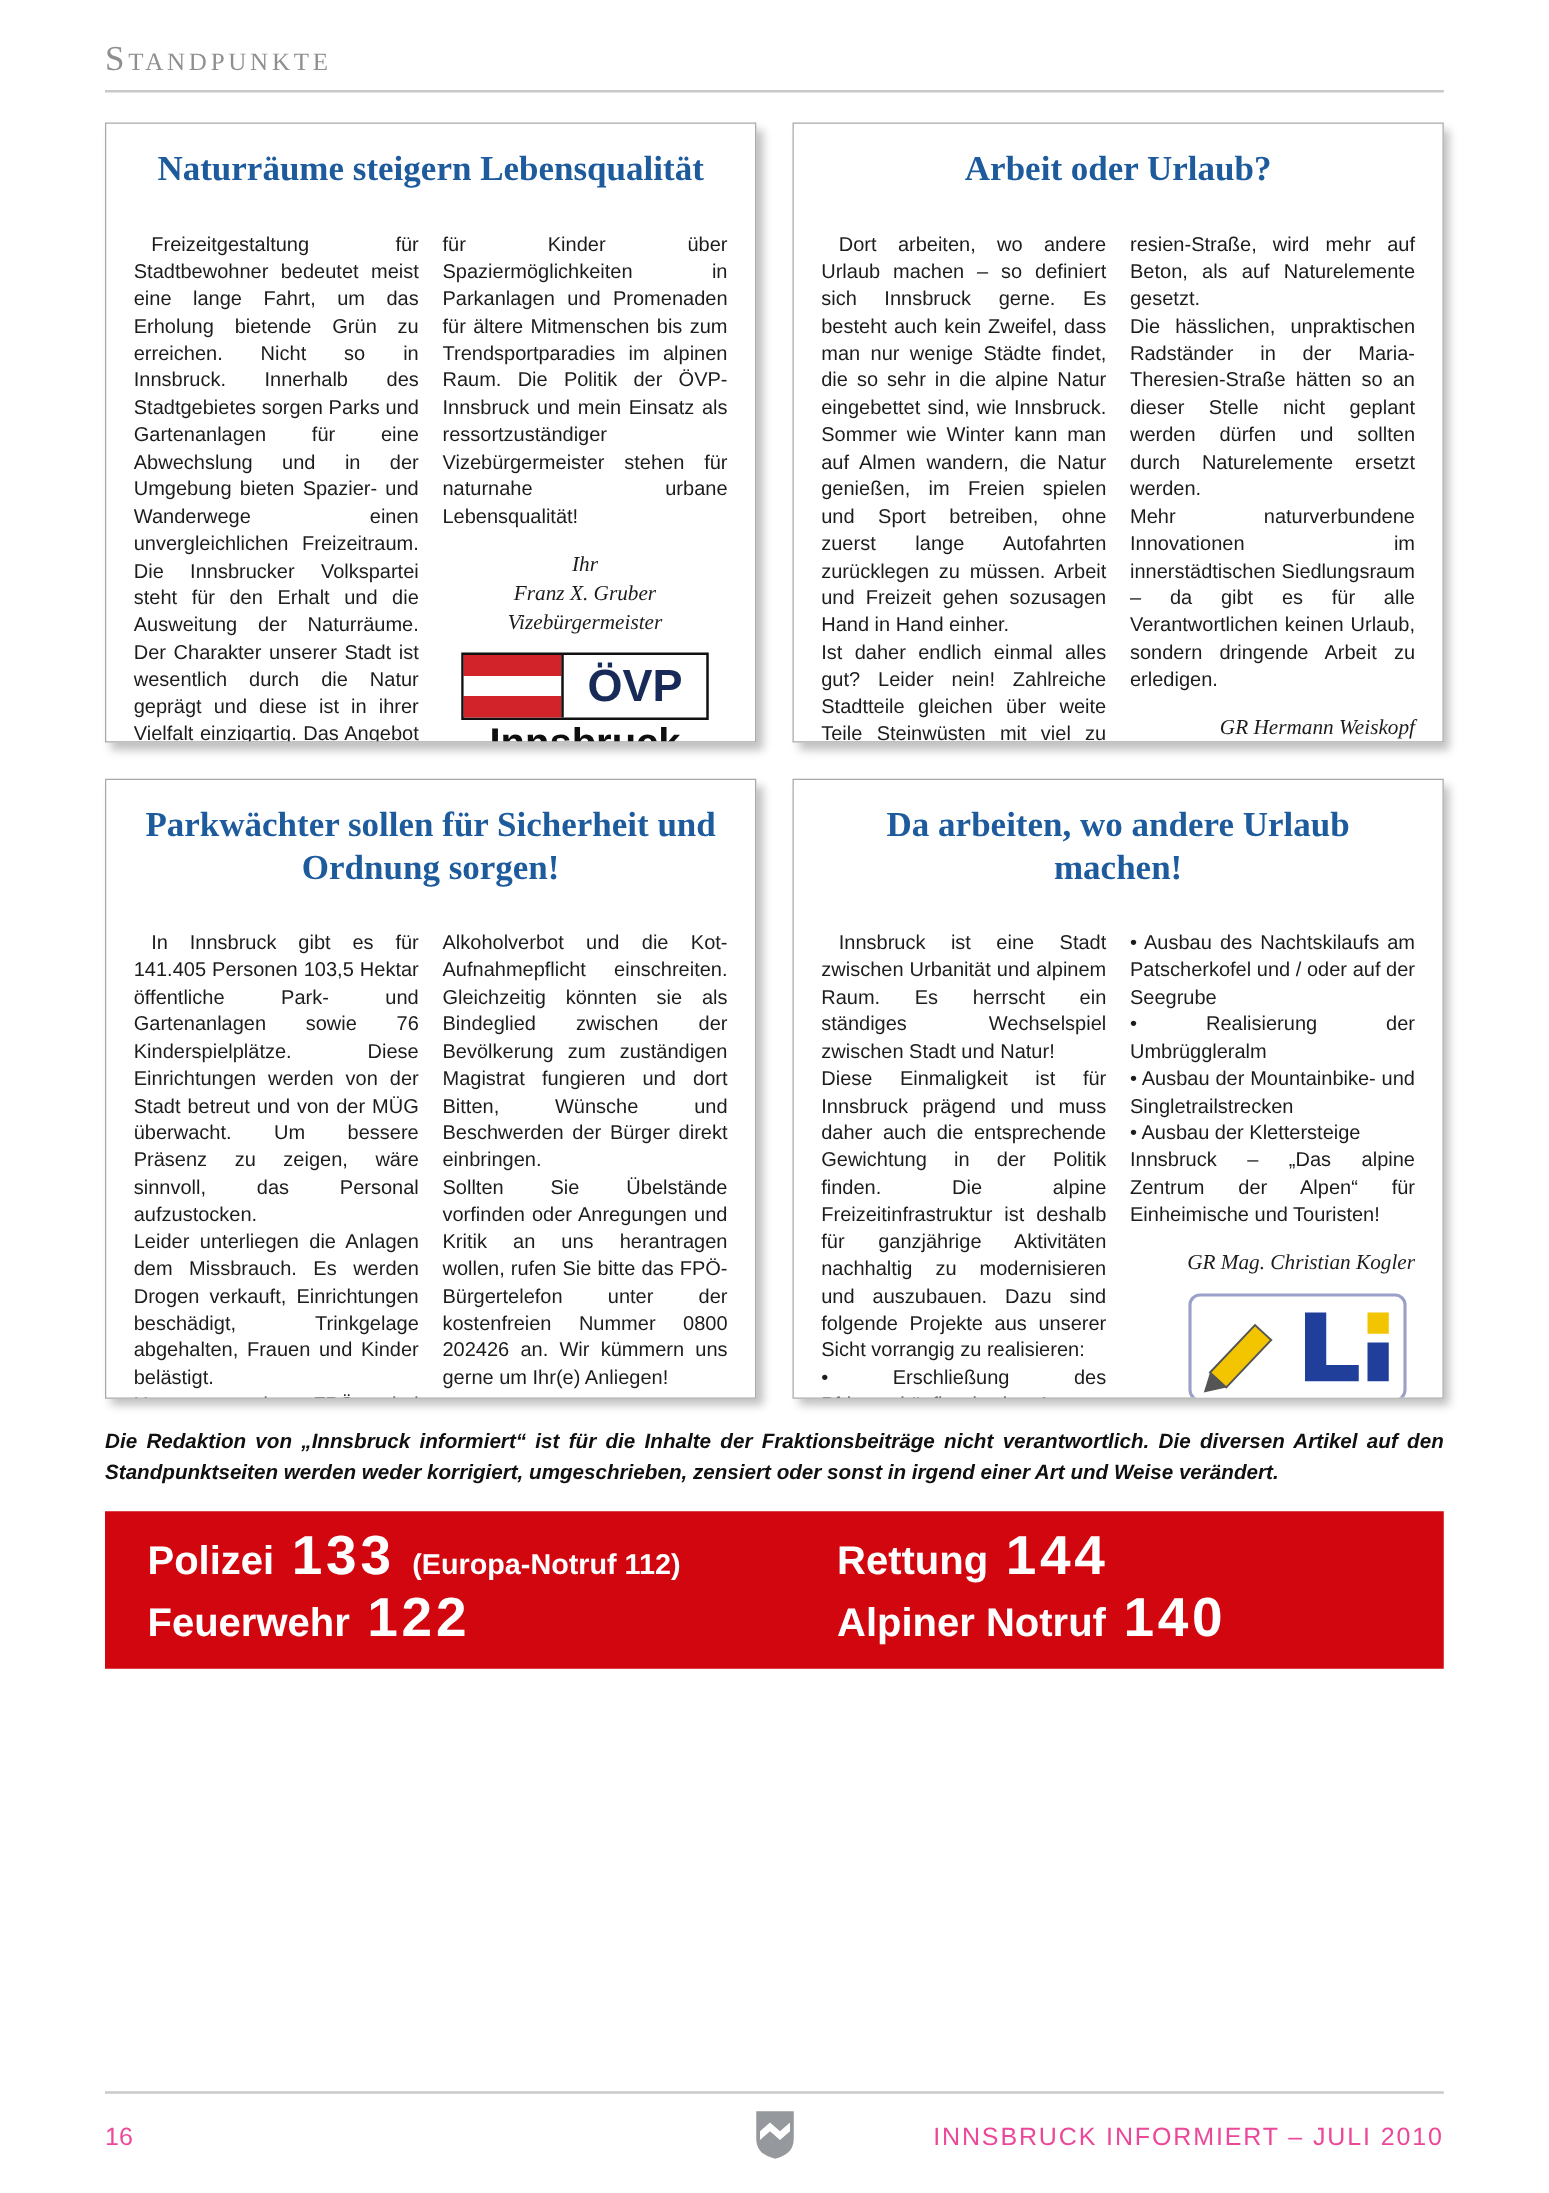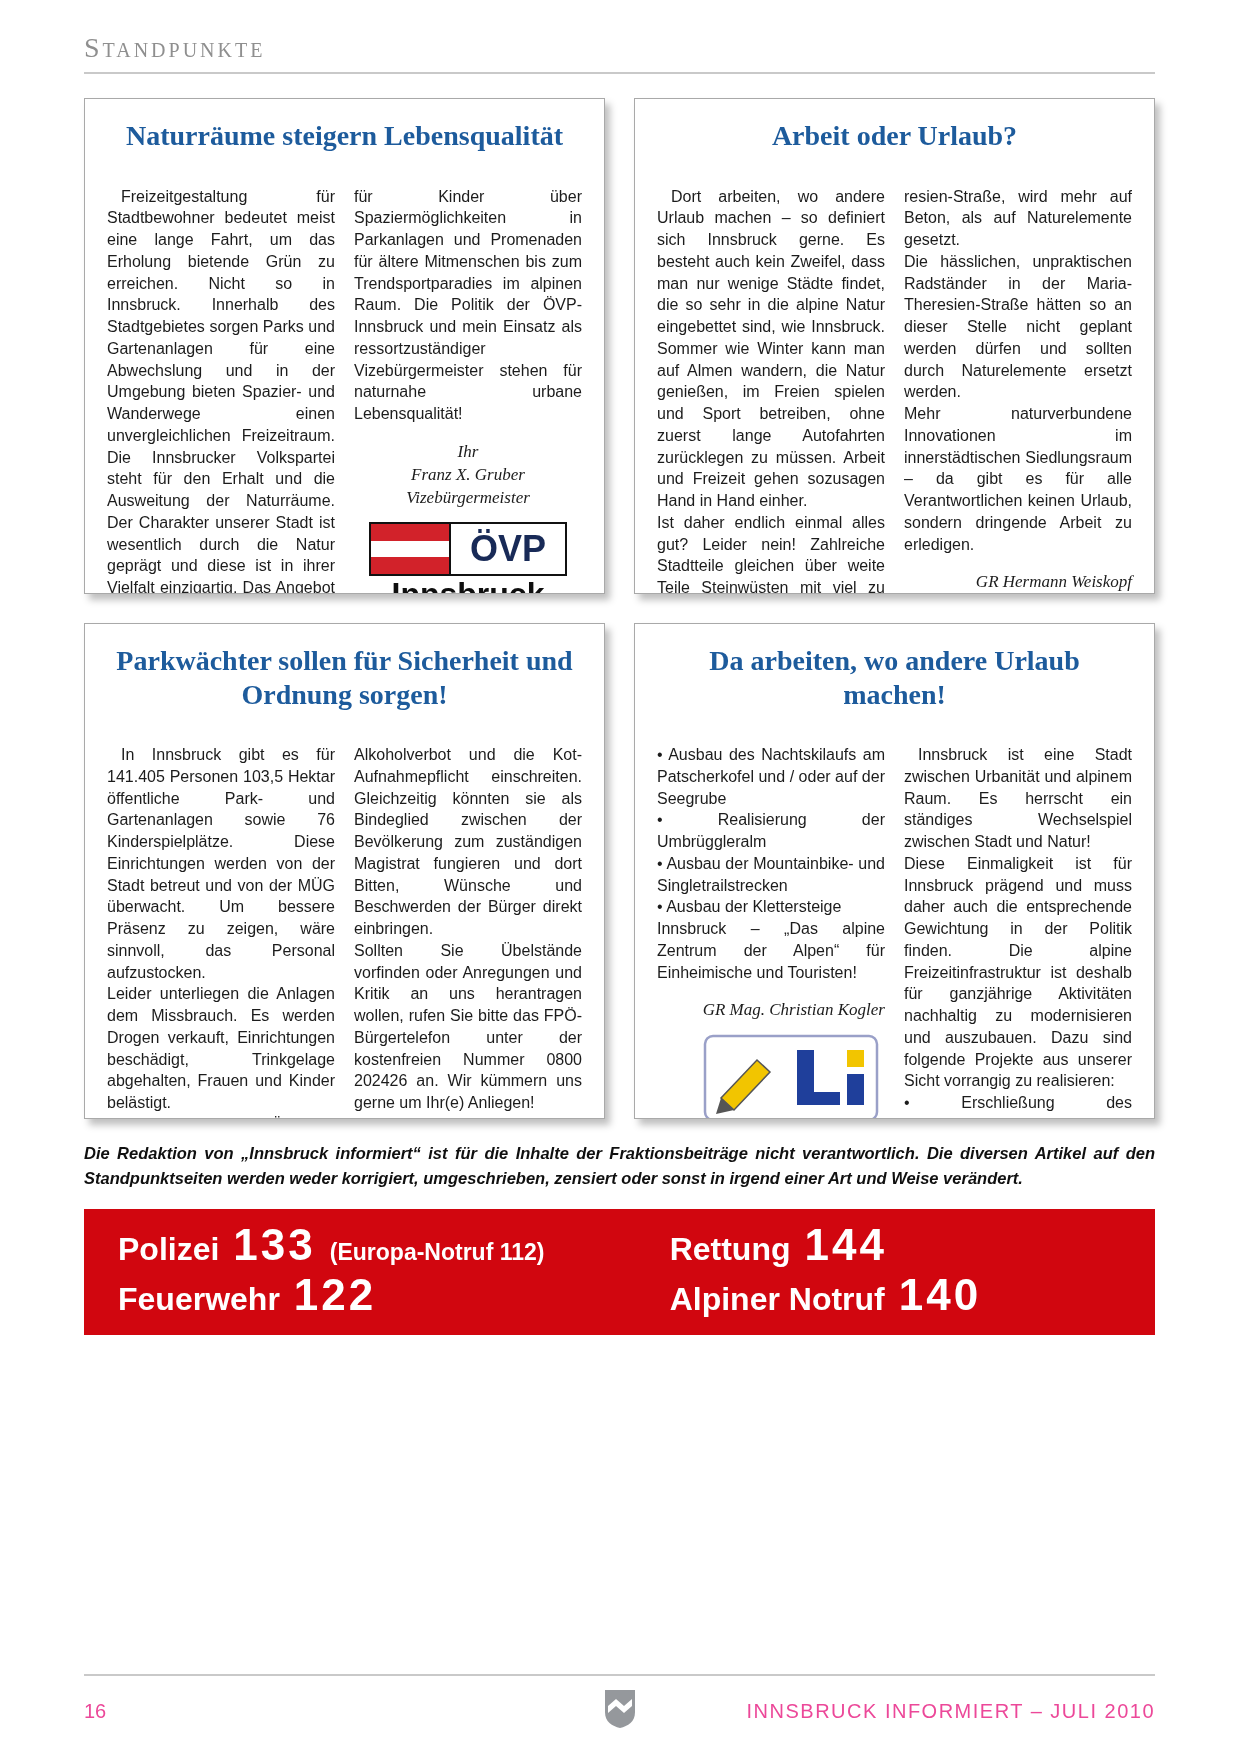--- a/index.html
+++ b/index.html
@@ -210,42 +210,42 @@
             </div>
           </div>
         </div>
       </div>
     </article>
 
     <article class="box">
       <h2 class="box-title">Da arbeiten, wo andere Urlaub machen!</h2>
       <div class="cols">
         <div class="col">
+          <div class="body indent">Innsbruck ist eine Stadt zwischen Urbanität und alpinem Raum. Es herrscht ein ständiges Wechselspiel zwischen Stadt und Natur!
+Diese Einmaligkeit ist für Innsbruck prägend und muss daher auch die entsprechende Gewichtung in der Politik finden. Die alpine Freizeitinfrastruktur ist deshalb für ganzjährige Aktivitäten nachhaltig zu modernisieren und auszubauen. Dazu sind folgende Projekte aus unserer Sicht vorrangig zu realisieren:
+• Erschließung des Pfriemesköpfl mit der Axamer Lizum</div>
+        </div>
+        <div class="col">
           <div class="body">• Ausbau des Nachtskilaufs am Patscherkofel und / oder auf der Seegrube
 • Realisierung der Umbrüggleralm
 • Ausbau der Mountainbike- und Singletrailstrecken
 • Ausbau der Klettersteige
 Innsbruck – „Das alpine Zentrum der Alpen“ für Einheimische und Touristen!</div>
           <div class="signature sig-right">GR Mag. Christian Kogler</div>
           <div class="logo-wrap right">
             <svg width="176" height="88" viewBox="0 0 176 88">
               <rect x="2" y="2" width="172" height="84" rx="8" fill="#ffffff" stroke="#9aa0c8" stroke-width="2.5"></rect>
               <polygon points="18,64 54,26 67,38 31,76" fill="#f2c500" stroke="#555" stroke-width="1.5"></polygon>
               <polygon points="18,64 31,76 13,80" fill="#555"></polygon>
               <path d="M94 16 h17 v42 h26 v13 h-43 z" fill="#1f3f9b"></path>
               <rect x="144" y="16" width="17" height="17" fill="#f2c500"></rect>
               <rect x="144" y="40" width="17" height="31" fill="#1f3f9b"></rect>
             </svg>
           </div>
         </div>
-        <div class="col">
-          <div class="body indent">Innsbruck ist eine Stadt zwischen Urbanität und alpinem Raum. Es herrscht ein ständiges Wechselspiel zwischen Stadt und Natur!
-Diese Einmaligkeit ist für Innsbruck prägend und muss daher auch die entsprechende Gewichtung in der Politik finden. Die alpine Freizeitinfrastruktur ist deshalb für ganzjährige Aktivitäten nachhaltig zu modernisieren und auszubauen. Dazu sind folgende Projekte aus unserer Sicht vorrangig zu realisieren:
-• Erschließung des Pfriemesköpfl mit der Axamer Lizum</div>
-        </div>
       </div>
     </article>
 
   </div>
 
   <p class="disclaimer">Die Redaktion von „Innsbruck informiert“ ist für die Inhalte der Fraktionsbeiträge nicht verantwortlich. Die diversen Artikel auf den Standpunktseiten werden weder korrigiert, umgeschrieben, zensiert oder sonst in irgend einer Art und Weise verändert.</p>
 
   <div class="emergency">
     <div class="em-col left">
       <div class="em-row">

